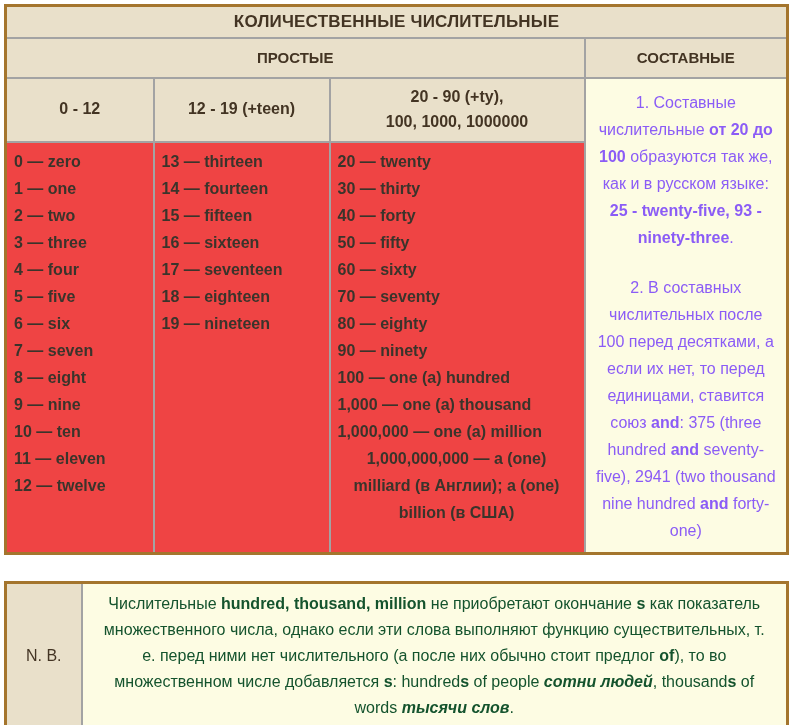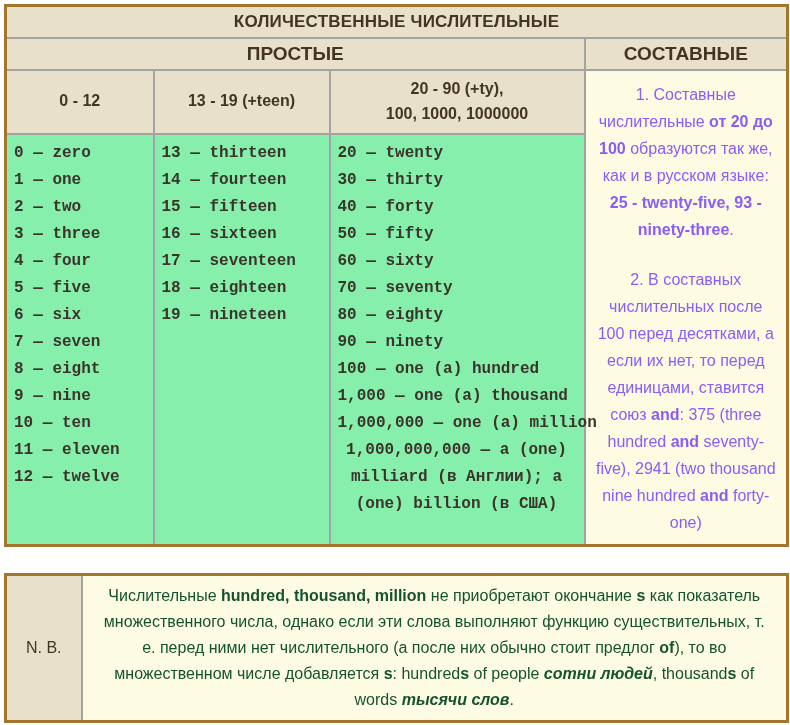--- a/index.html
+++ b/index.html
@@ -20,28 +20,27 @@
   table.bordered { border: 3px solid #a4752d; }
 
   .tan {
     background: #e9e0ca;
     color: #433423;
     font-weight: bold;
     text-align: center;
     vertical-align: middle;
   }
   .title-cell { height: 32px; font-size: 17px; letter-spacing: 0.2px; }
-  .group-cell { height: 32px; font-size: 19px; }
+  .group-cell { height: 40px; font-size: 15px; }
   .colhdr-cell { height: 62px; font-size: 16px; line-height: 1.55; }
 
   .data-cell {
-    background: #86efac;
+    background: #ef4444;
     vertical-align: top;
     padding: 5px 4px 4px 7px;
-    font-family: Liberation Mono, monospace;
   }
   .num-line {
     font-weight: bold;
     font-size: 16px;
     line-height: 27px;
     color: #3a342b;
     white-space: nowrap;
   }
   .tail-item {
     font-weight: bold;
@@ -103,21 +102,21 @@
   <tbody>
     <tr>
       <td class="tan title-cell" colspan="4">КОЛИЧЕСТВЕННЫЕ ЧИСЛИТЕЛЬНЫЕ</td>
     </tr>
     <tr>
       <td class="tan group-cell" colspan="3">ПРОСТЫЕ</td>
       <td class="tan group-cell">СОСТАВНЫЕ</td>
     </tr>
     <tr>
       <td class="tan colhdr-cell">0 - 12</td>
-      <td class="tan colhdr-cell">13 - 19 (+teen)</td>
+      <td class="tan colhdr-cell">12 - 19 (+teen)</td>
       <td class="tan colhdr-cell">
         <span class="col3-hline">20 - 90 (+ty),</span>
         <span class="col3-hline">100, 1000, 1000000</span>
       </td>
       <td class="note-cell" rowspan="2">
         <div class="note-para"><span>1. Составные числительные </span><span style="font-weight: bold;">от 20 до 100</span><span> образуются так же, как и в русском языке: </span><span style="font-weight: bold;">25 - twenty-five, 93 - ninety-three</span><span>.</span></div>
         <div class="note-para"><span>2. В составных числительных после 100 перед десятками, а если их нет, то перед единицами, ставится союз </span><span style="font-weight: bold;">and</span><span>: 375 (three hundred </span><span style="font-weight: bold;">and</span><span> seventy-five), 2941 (two thousand nine hundred </span><span style="font-weight: bold;">and</span><span> forty-one)</span></div>
       </td>
     </tr>
     <tr>

